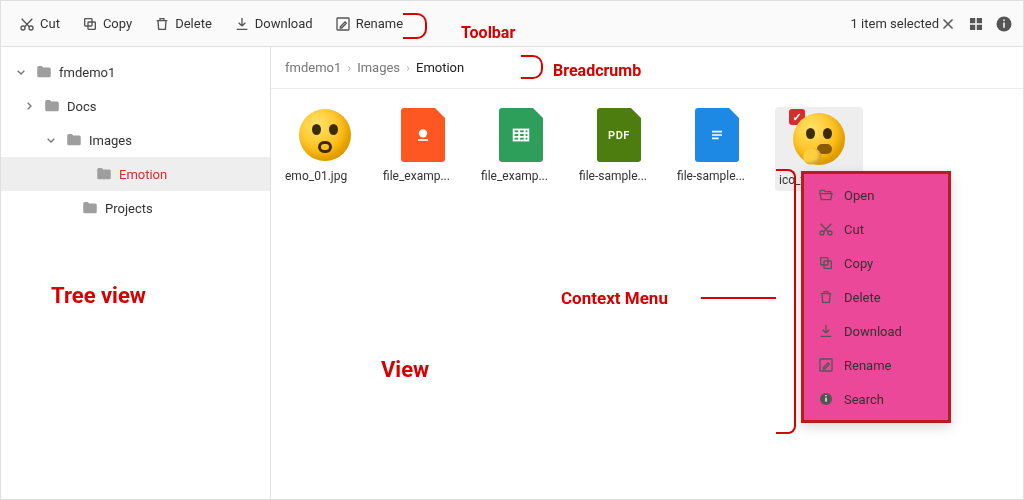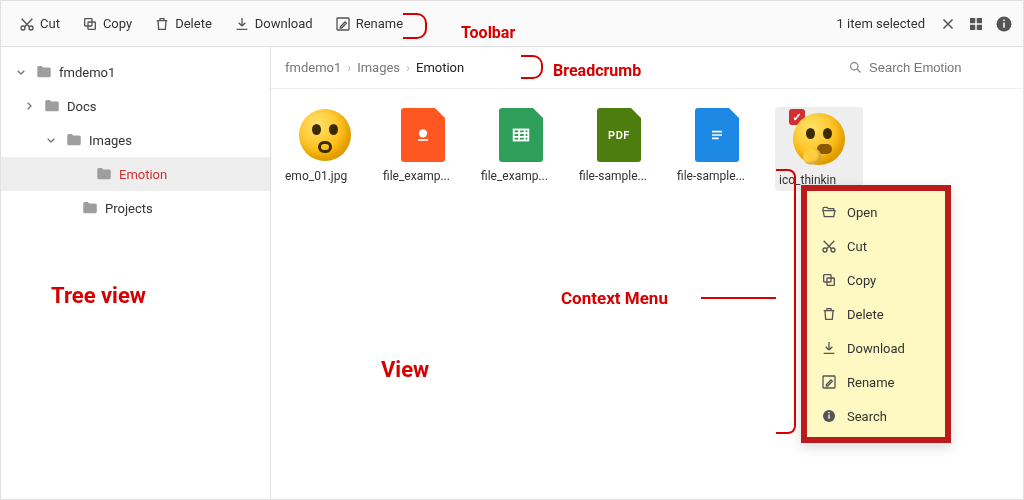--- a/index.html
+++ b/index.html
@@ -29,21 +29,21 @@
     align-items: center;
     gap: 5px;
     padding: 6px 8px;
     cursor: pointer;
     color: #333;
     border-radius: 3px;
   }
   .toolbar .ticon { width:16px; height:16px; display:inline-flex; align-items:center; justify-content:center; color:#555; }
   .toolbar .spacer { flex:1; }
   .tool-right { display:flex; align-items:center; gap:10px; }
-  .tool-right .sel { font-size:13px; color:#333; display:flex; align-items:center; gap:14px;}
+  .tool-right .sel { font-size:13px; color:#333; display:flex; align-items:center; gap:0;}
   .tool-right .ic { width:18px; height:18px; color:#555; cursor:pointer; display:inline-flex; align-items:center; justify-content:center;}
   
   .main { display:flex; height: calc(100% - 46px); }
   .tree {
     width: 270px;
     border-right:1px solid #e0e0e0;
     padding-top: 8px;
     position:relative;
   }
   .tree-row {
@@ -110,24 +110,24 @@
   .fname { font-size:12px; color:#333; text-align:left; white-space:nowrap; overflow:hidden; text-overflow:ellipsis; width:100%;}
   .tile.selected { background:#eeeeee; border-radius:4px; padding:4px; width:88px;}
   .check {
     position:absolute; top:-2px; left:-2px;
     width:16px; height:16px; background:#d32f2f; border-radius:3px;
     color:#fff; font-size:11px; display:flex; align-items:center; justify-content:center;
   }
   
   .ctx {
     position:absolute;
-    top:184px; left:800px;
+    top:170px; left:800px;
     width:150px;
-    background:#fef9c3;
-    border:6px solid #b91c1c;
+    background:#ec4899;
+    border:3px solid #b91c1c;
     box-shadow:0 4px 12px rgba(0,0,0,0.15);
     padding:4px 0;
     z-index:50;
   }
   .ctx-item {
     display:flex; align-items:center; gap:10px;
     padding:9px 14px;
     cursor:pointer;
     color:#333;
   }
@@ -302,27 +302,20 @@
   </div>
 
   <div class="content">
     <div class="bcbar">
       <span class="bc-item">fmdemo1</span>
       <span class="bc-sep">›</span>
       <span class="bc-item">Images</span>
       <span class="bc-sep">›</span>
       <span class="bc-item current">Emotion</span>
       <div class="grow"></div>
-      <div class="searchbox">
-        <span style="width:15px;height:15px"><svg viewBox="0 0 24 24" fill="none" stroke="currentColor" stroke-width="2">
-              <circle cx="10" cy="10" r="6"></circle>
-              <path d="m20 20-5.5-5.5"></path>
-            </svg></span>
-        <input type="text" placeholder="Search Emotion" style="">
-      </div>
     </div>
 
     <div class="grid">
 
       <div class="tile">
         <div class="thumb">
           <div class="emoji shock">
               <span class="eye l"></span>
               <span class="eye r"></span>
               <span class="mouth"></span>

